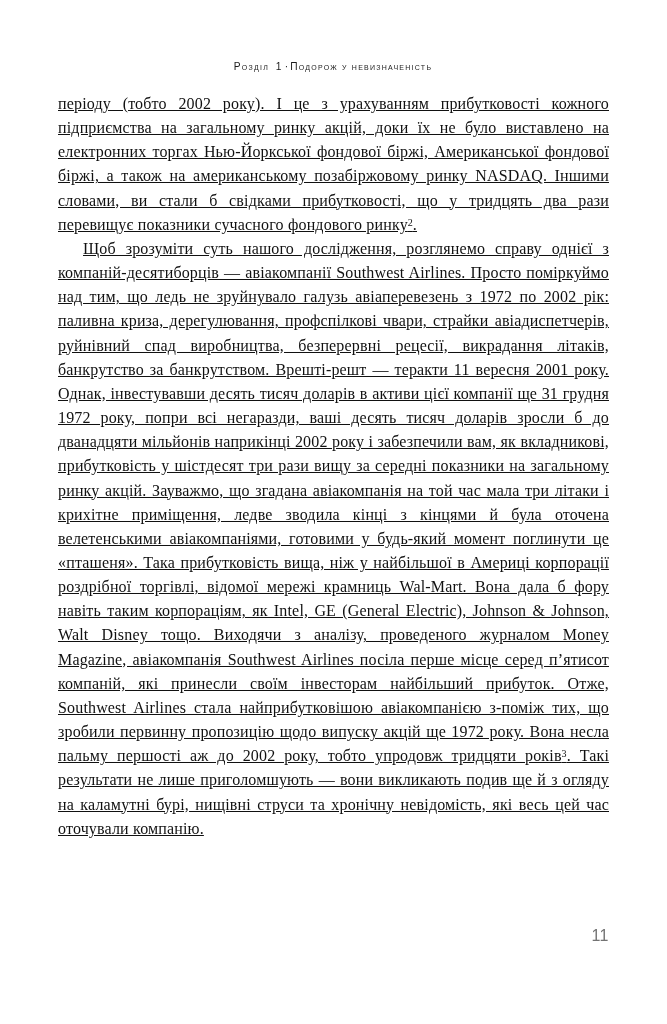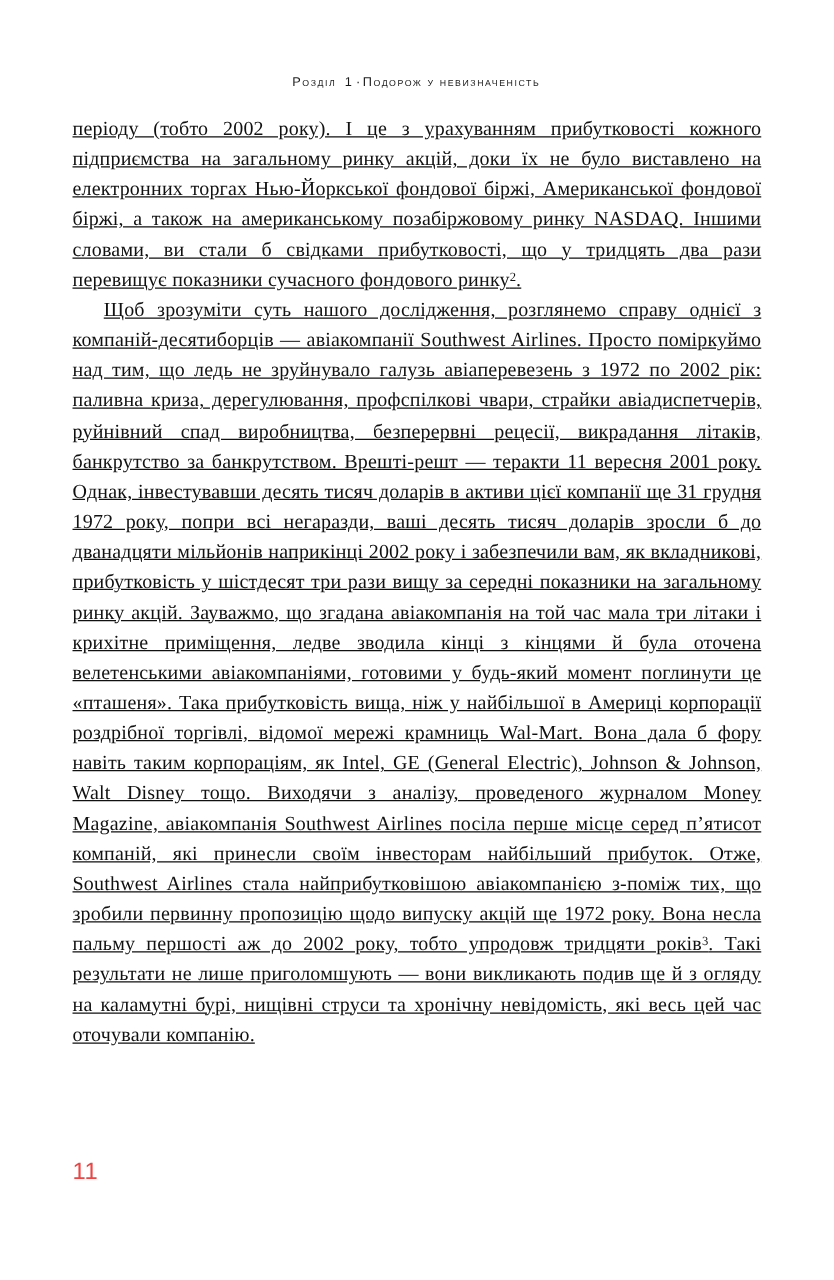--- a/index.html
+++ b/index.html
@@ -84,24 +84,25 @@
     line-height: 0;
     letter-spacing: 0;
   }
 
   
   .folio {
     position: absolute;
     left: 58px;
     top: 928px;
     width: 551px;
+    text-align: right;
     font-family: "Liberation Sans", "DejaVu Sans", sans-serif;
-    font-size: 19px;
+    font-size: 16px;
     letter-spacing: 0.5px;
-    color: #ef4444;
+    color: #737373;
     line-height: 1;
   }
 </style>
 </head>
 <body>
 
 <div class="page">
 
   <div class="running-head">
     <span class="rh-word">Розділ</span><span class="rh-sep">&nbsp;</span><span class="rh-word">1</span><span class="rh-sep">·</span><span class="rh-word">Подорож у невизначеність</span>

